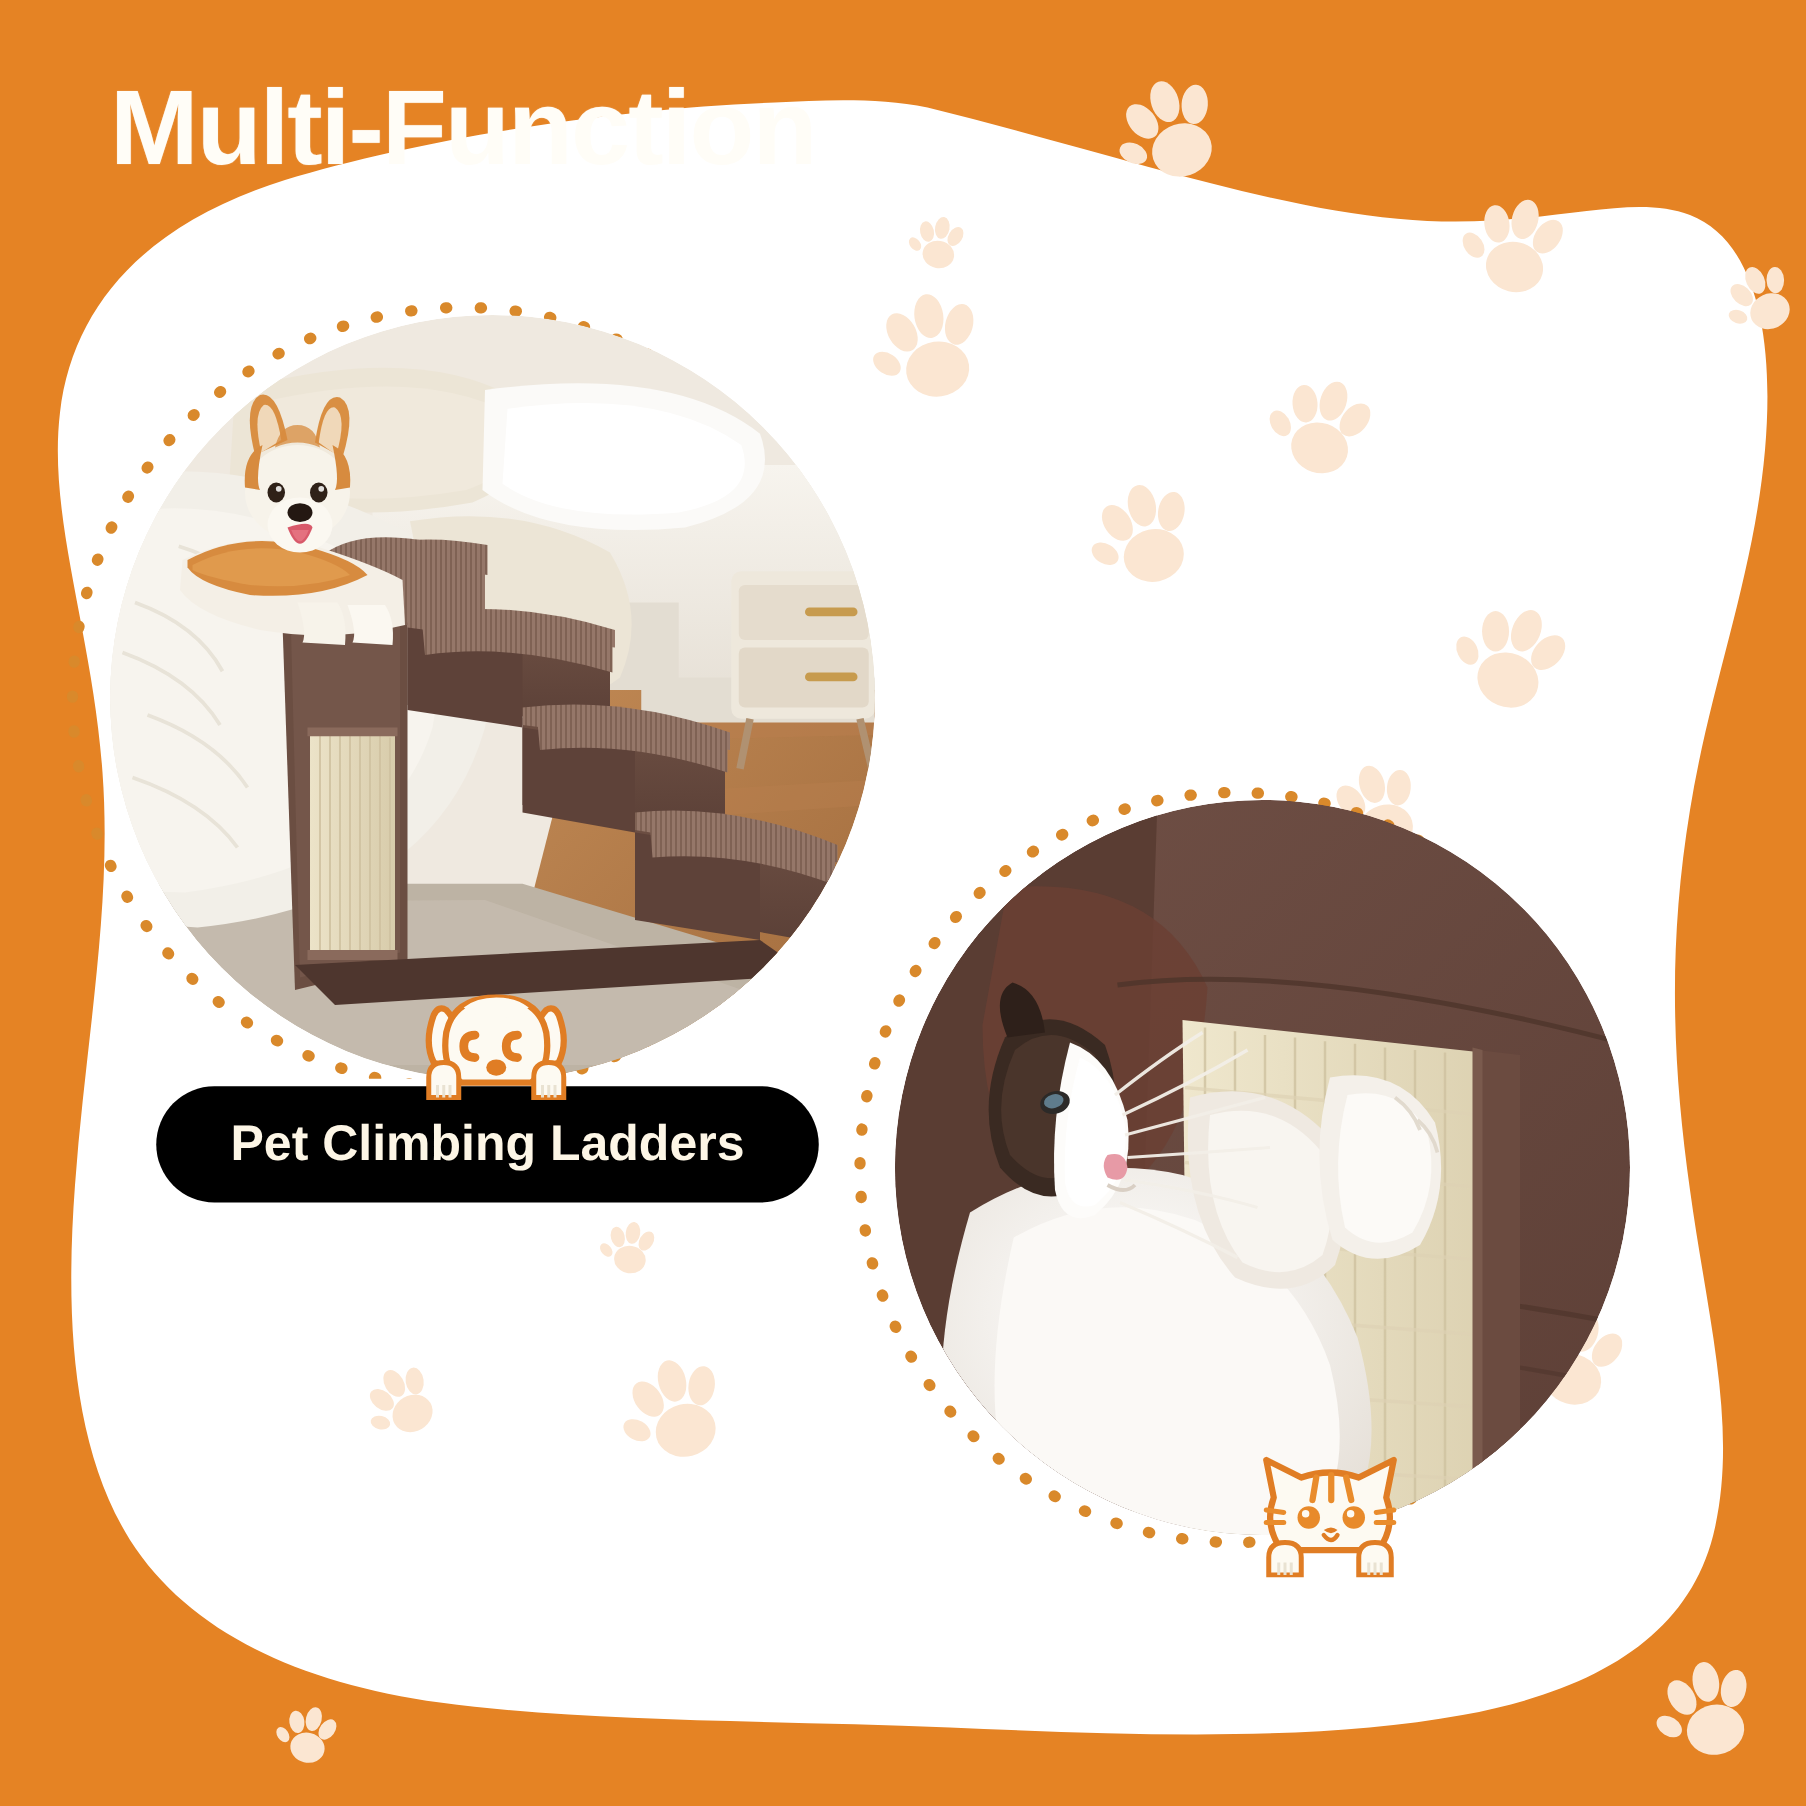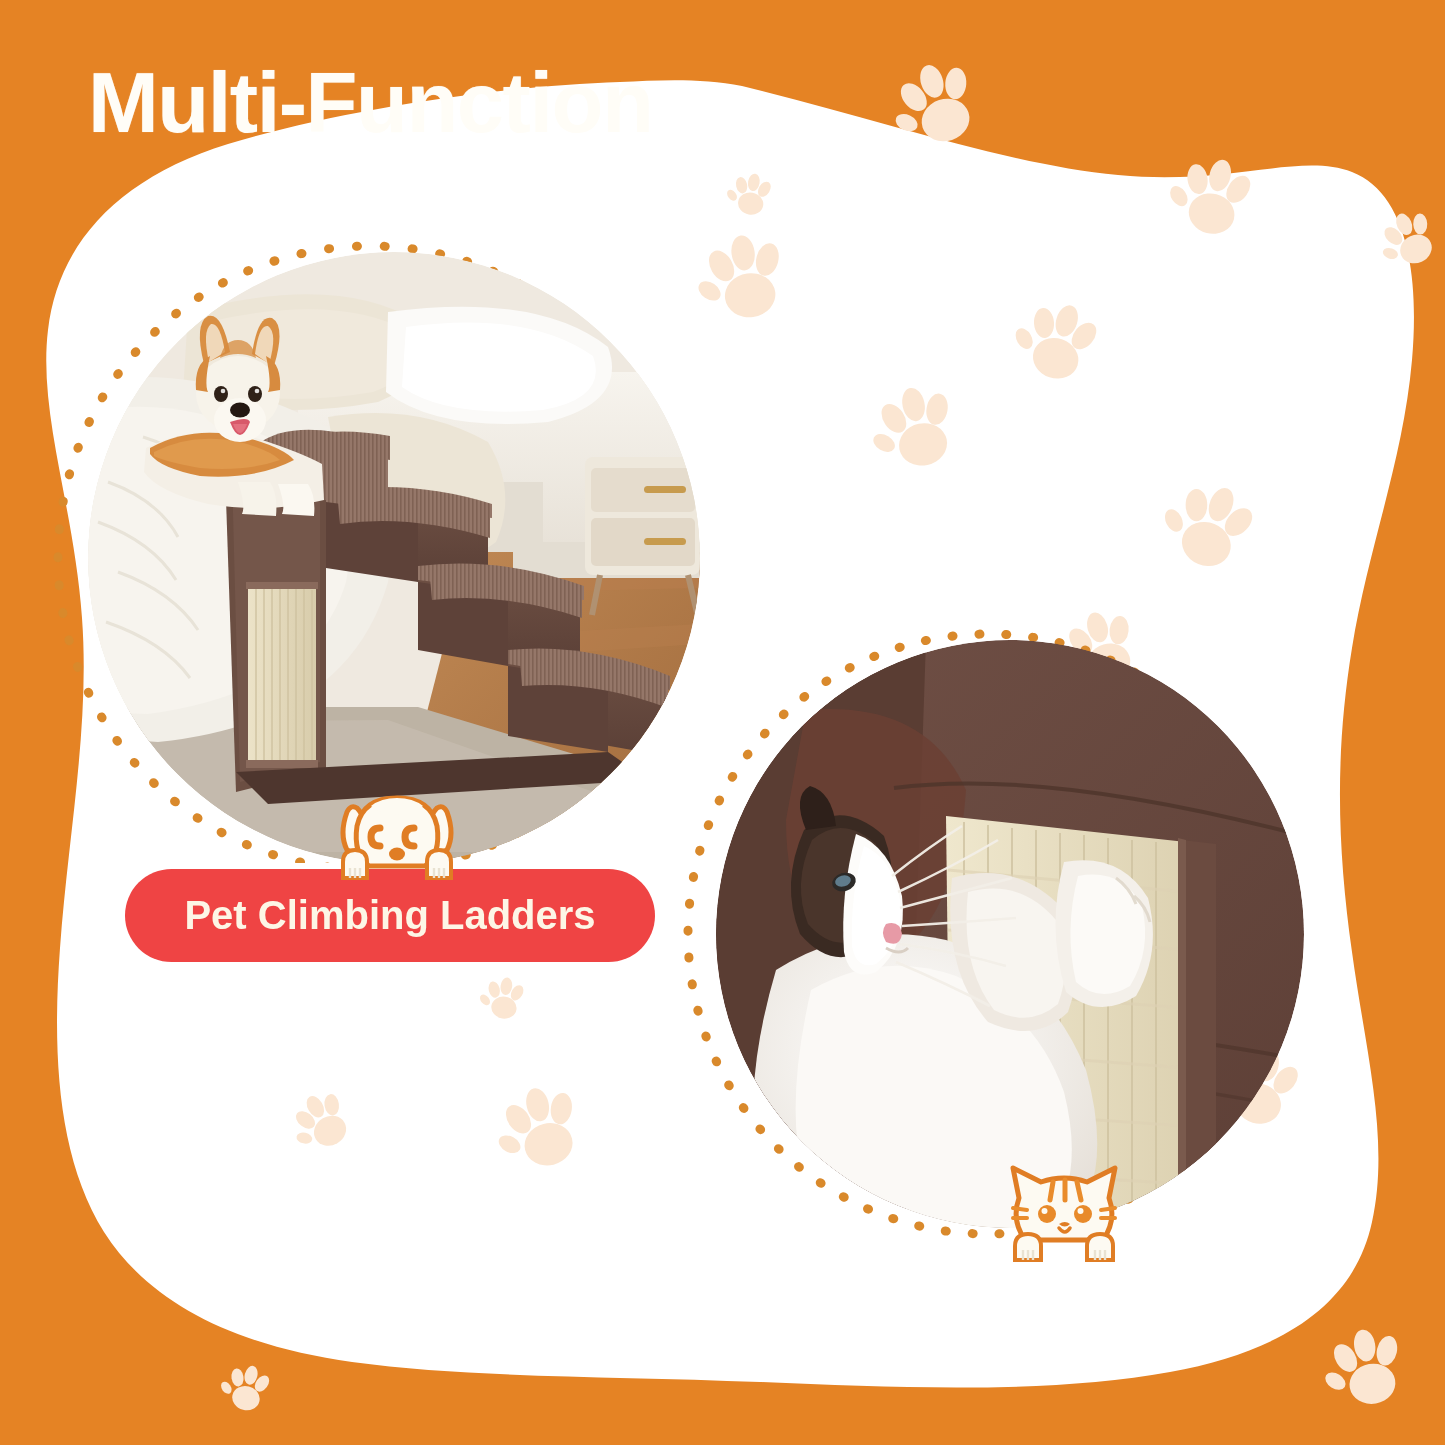--- a/index.html
+++ b/index.html
@@ -35,21 +35,21 @@
   .dots-ring svg { display:block; width:100%; height:100%; overflow:visible; }
   .photo-clip {
     position:absolute; border-radius:50%;
     overflow:hidden; z-index:2;
   }
   .photo-clip svg { display:block; }
 
   
   .pill {
     position:absolute; z-index:50;
-    background:#ef4444;
+    background:#000000;
     border-radius:999px;
     display:flex; align-items:center; justify-content:center;
     color:#fdf6e6;
     font-weight:bold;
     white-space:nowrap;
     box-shadow:0 0 0 6px #ffffff;
     text-align:right;
   }
   .pet-pill { left:125px; top:869px; width:530px; height:93px; font-size:40px; }
   .cat-pill { left:827px; top:1256px; width:444px; height:93px; font-size:40px; }

